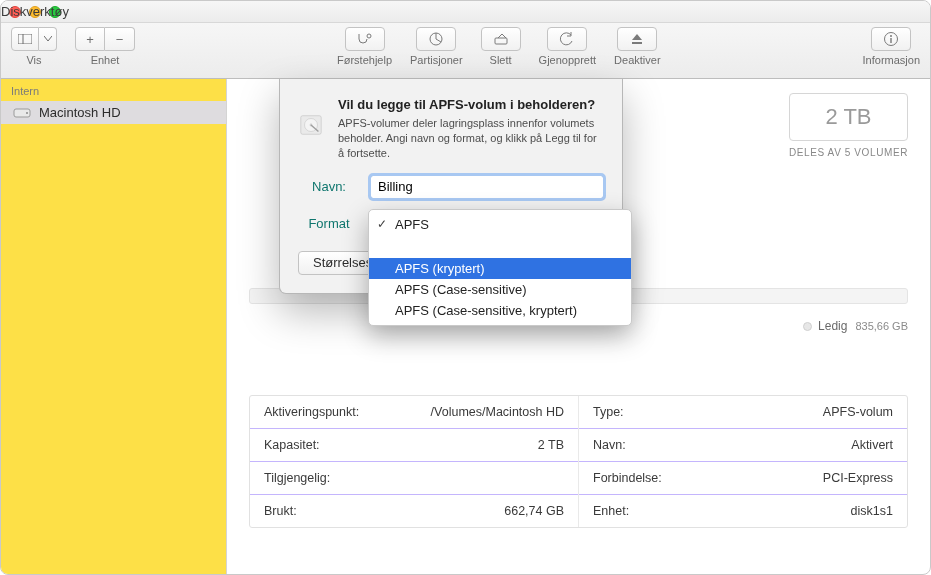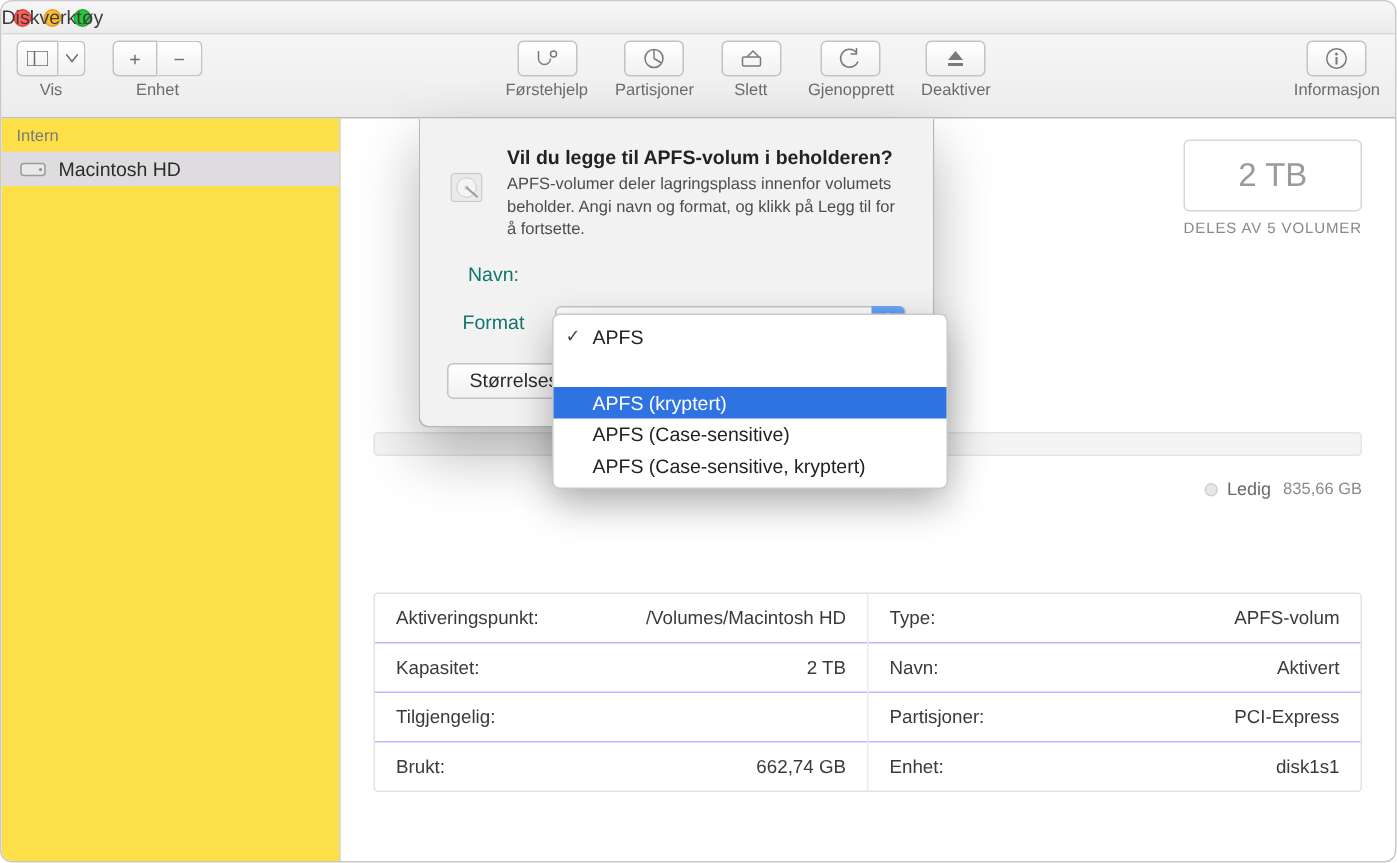--- a/index.html
+++ b/index.html
@@ -223,21 +223,21 @@
       <div class="col">
         <div class="row">
             <span class="k">Type:</span>
             <span class="v">APFS-volum</span>
           </div>
         <div class="row">
             <span class="k">Navn:</span>
             <span class="v">Aktivert</span>
           </div>
         <div class="row">
-            <span class="k">Partisjoner:</span>
+            <span class="k">Forbindelse:</span>
             <span class="v">PCI-Express</span>
           </div>
         <div class="row">
             <span class="k">Enhet:</span>
             <span class="v">disk1s1</span>
           </div>
       </div>
     </div>
 
     <div class="sheet-backdrop">
@@ -250,20 +250,21 @@
             <path d="M28 28 L44 42" stroke="#9e9e9e" stroke-width="3"></path>
           </svg>
           <div>
             <div class="sheet-h">Vil du legge til APFS-volum i beholderen?</div>
             <div class="sheet-p">APFS-volumer deler lagringsplass innenfor volumets beholder. Angi navn og format, og klikk på Legg til for å fortsette.</div>
           </div>
         </div>
 
         <div class="formrow">
           <label>Navn:</label>
+          <input class="tinput" value="Billing" style="">
         </div>
 
         <div class="formrow">
           <label>Format</label>
           <div class="select-shell">
             <div class="select-cap">
               <svg width="8" height="12">
                   <polyline points="0,4 4,0 8,4" fill="none" stroke="#fff" stroke-width="1.4"></polyline>
                   <polyline points="0,8 4,12 8,8" fill="none" stroke="#fff" stroke-width="1.4"></polyline>
                 </svg>

